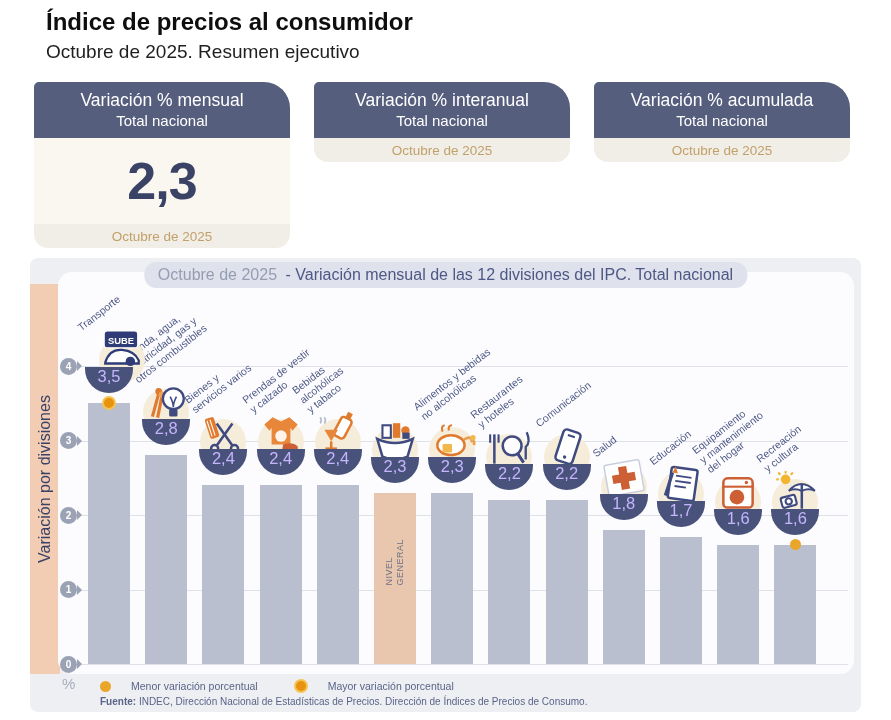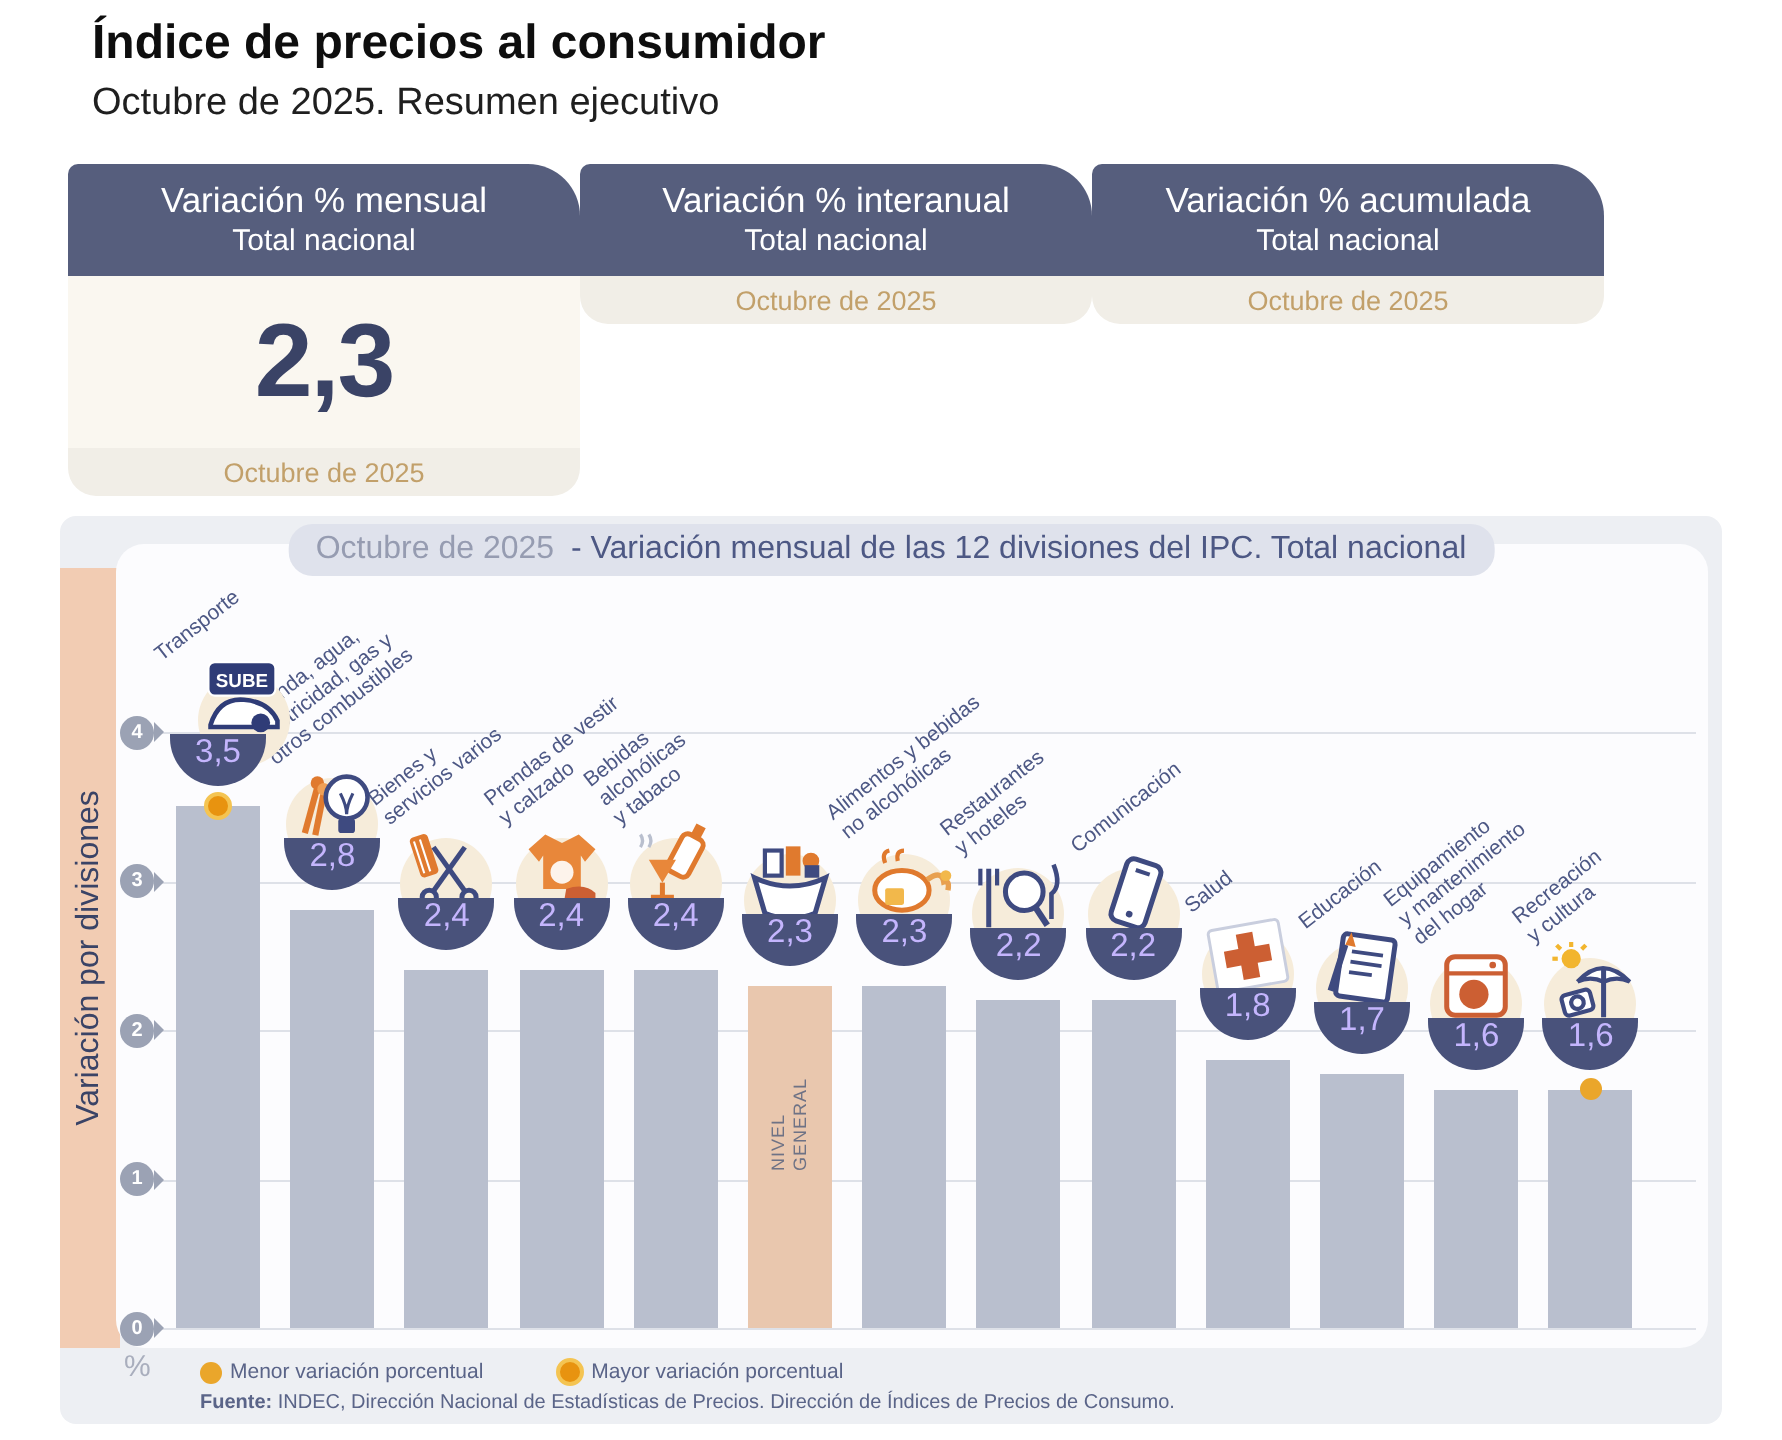--- a/index.html
+++ b/index.html
@@ -3,21 +3,21 @@
 <meta charset="utf-8">
 <style>
   * { margin:0; padding:0; box-sizing:border-box; }
   html,body { width:891px; height:720px; background:#ffffff; font-family:"Liberation Sans", sans-serif; }
   .page { position:relative; width:891px; height:720px; overflow:hidden; background:#fff; }
 
   .title { position:absolute; left:46px; top:8px; font-size:24px; font-weight:bold; color:#0e0e0e; }
   .subtitle { position:absolute; left:46px; top:41px; font-size:19px; color:#1f1f1f; }
 
   
-  .cards { position:absolute; left:34px; top:82px; width:816px; display:flex; }
+  .cards { position:absolute; left:34px; top:82px; width:816px; display:flex; gap:24px; }
   .card { width:256px; height:166px; display:flex; flex-direction:column; }
   .card-header { height:56px; background:#565E7D; border-radius:5px 26px 0 0; color:#fff;
                  display:flex; flex-direction:column; justify-content:center; align-items:center; line-height:1.22; }
   .card-header .ch-title { font-size:17.5px; }
   .card-header .ch-scope { font-size:15px; }
   .card-body { height:86px; background:#FAF7F0; display:flex; justify-content:center; align-items:center; }
   .card-value { font-size:52px; font-weight:bold; color:#3A4366; letter-spacing:-1px; }
   .card-footer { height:24px; background:#F1EEE7; border-radius:0 0 14px 14px; display:flex; justify-content:center; align-items:center; }
   .card-period { font-size:13.5px; color:#C2A06A; }
 
@@ -52,21 +52,21 @@
   .dot { position:absolute; border-radius:50%; z-index:6; }
   .dot.menor { width:11px; height:11px; background:#EAA62B; }
   .dot.mayor { width:14px; height:14px; background:#E8930F; border:2.5px solid #F4C452; }
 
   .bar-label { position:absolute; font-size:10.5px; line-height:1.12; color:#4D5885; white-space:pre-line;
                transform-origin:0 100%; transform:rotate(-38deg); z-index:2; }
 
   .unit { position:absolute; left:32px; top:417px; font-size:15px; color:#A9AEBD; }
 
   .legend { position:absolute; left:70px; top:421px; display:flex; gap:36px; align-items:center; }
-  .legend-item { display:flex; align-items:center; gap:4px; font-size:10.5px; color:#5A6488; }
+  .legend-item { display:flex; align-items:center; gap:20px; font-size:10.5px; color:#5A6488; }
   .legend-dot { width:11px; height:11px; border-radius:50%; }
   .legend-dot.menor { background:#EAA62B; }
   .legend-dot.mayor { background:#E8930F; border:2.5px solid #F4C452; width:14px; height:14px; }
 
   .fuente { position:absolute; left:70px; top:438px; font-size:10px; color:#5A6488; }
   .fuente b { font-weight:bold; }
 </style>
 </head>
 <body>
 

